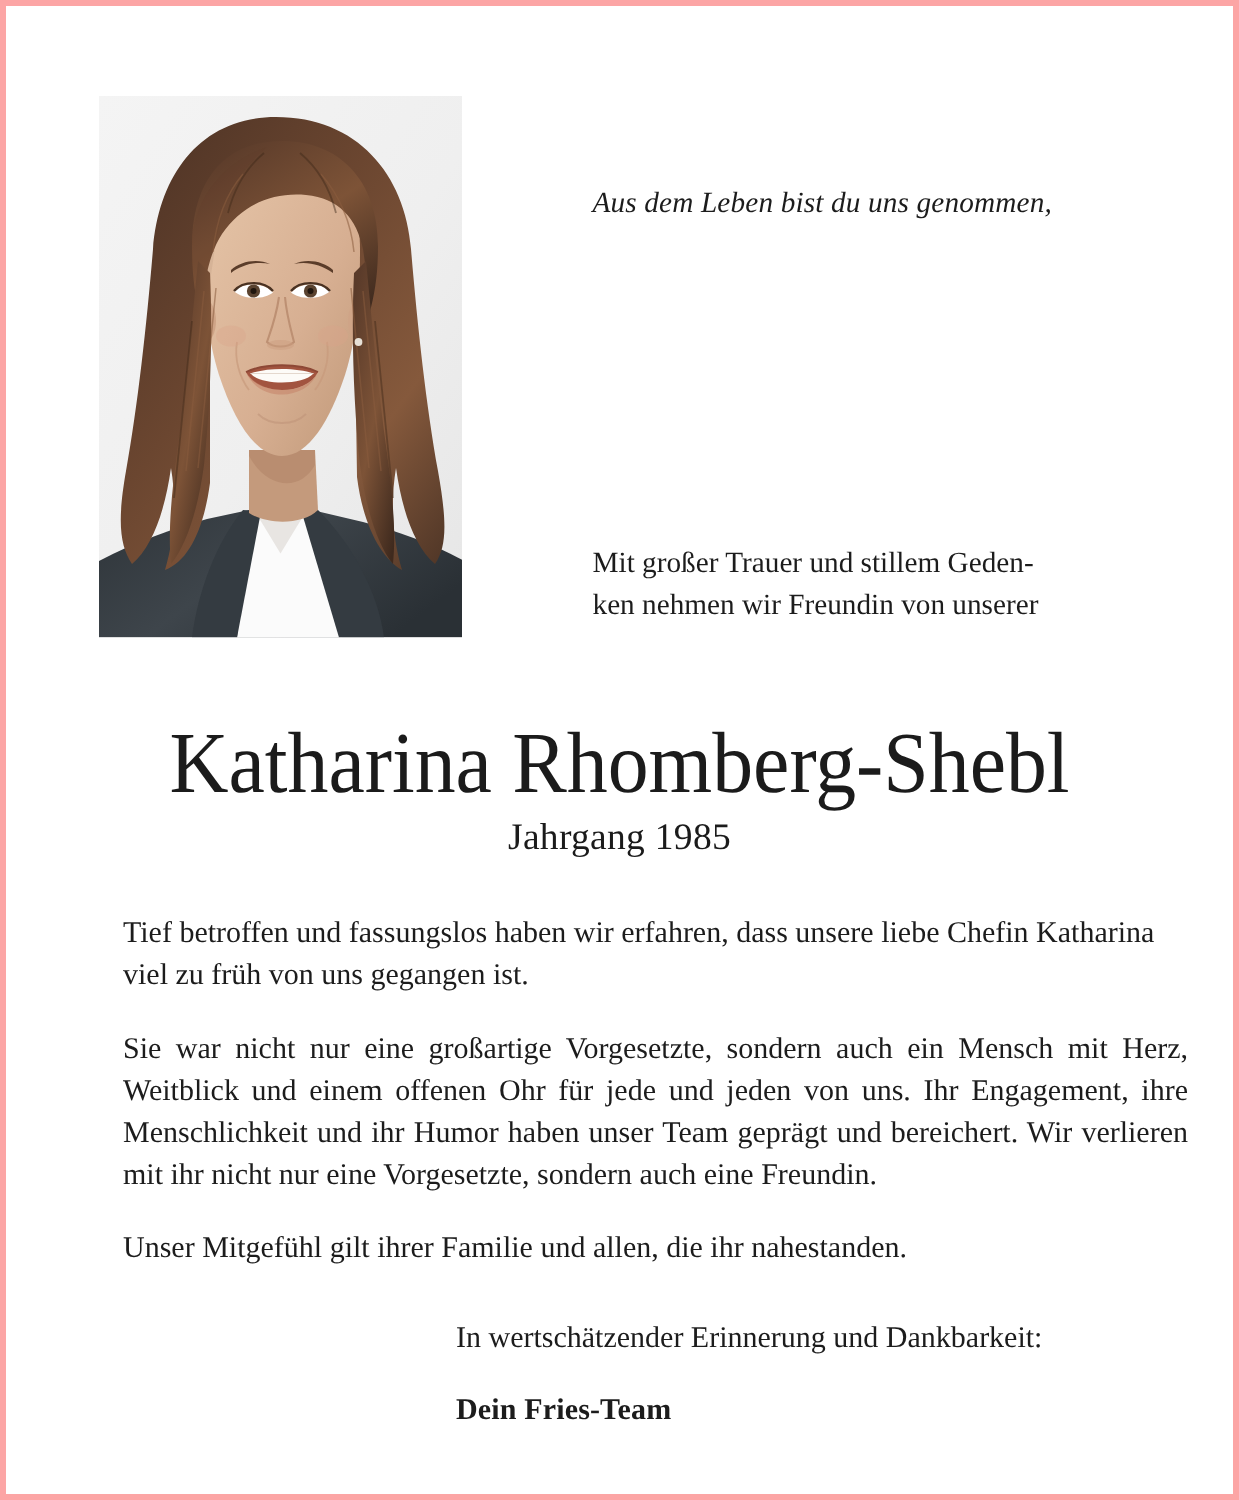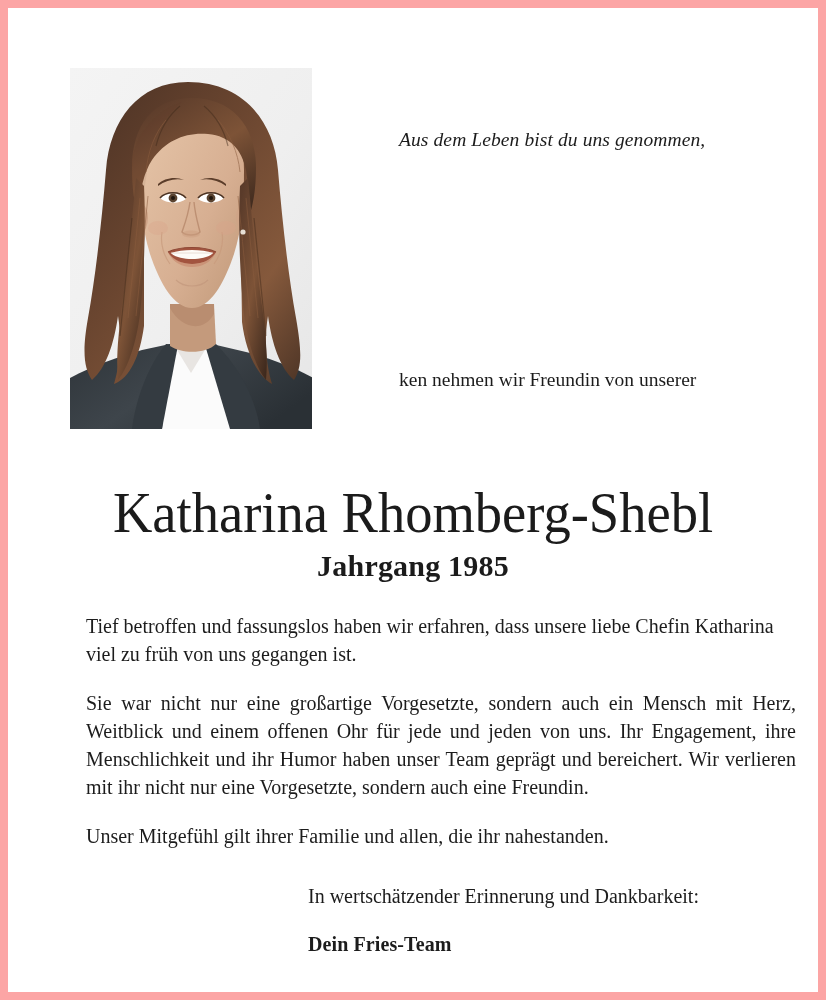--- a/index.html
+++ b/index.html
@@ -9,21 +9,21 @@
   }
   body {
     font-family: "Liberation Serif", "DejaVu Serif", serif;
   }
   .notice {
     position: relative;
     width: 826px;
     height: 1000px;
     box-sizing: border-box;
     background: #a16207;
-    border: 8px solid #fca5a5;
+    border: 4px solid #fca5a5;
     overflow: hidden;
   }
   .inner {
     position: relative;
     width: 100%;
     height: 100%;
     background: #ffffff;
   }
 
   
@@ -74,22 +74,22 @@
     font-weight: 400;
     transform: scaleX(0.94);
     white-space: nowrap;
   }
   .jahrgang {
     position: absolute;
     left: 0;
     right: 0;
     top: 541px;
     text-align: center;
-    font-size: 30px;
-    font-weight: bold;
+    font-size: 25px;
+    font-weight: normal;
     color: #1b1b1b;
     letter-spacing: 0.2px;
   }
 
   
   .body-text {
     position: absolute;
     left: 58px;
     top: 604px;
     width: 710px;
@@ -253,20 +253,21 @@
           <circle cx="173" cy="164" r="2.6" fill="#e7e0d6"></circle>
         </g>
       </svg>
     </div>
 
     <div class="quote">
       <span>Aus dem Leben bist du uns genommen,</span><br>
     </div>
 
     <div class="intro">
+      <span class="ln">Mit großer Trauer und stillem Geden-</span>
       <span class="ln">ken nehmen wir Freundin von unserer</span>
     </div>
 
     <div class="name">Katharina Rhomberg-Shebl</div>
     <div class="jahrgang">Jahrgang 1985</div>
 
     <div class="body-text">
       <p class="nojust">Tief betroffen und fassungslos haben wir erfahren, dass unsere liebe Chefin Katharina viel zu früh von uns gegangen ist.</p>
       <p>Sie war nicht nur eine großartige Vorgesetzte, sondern auch ein Mensch mit Herz, Weitblick und einem offenen Ohr für jede und jeden von uns. Ihr Engagement, ihre Menschlichkeit und ihr Humor haben unser Team geprägt und bereichert. Wir verlieren mit ihr nicht nur eine Vorgesetzte, sondern auch eine Freundin.</p>
       <p class="nojust">Unser Mitgefühl gilt ihrer Familie und allen, die ihr nahestanden.</p>

